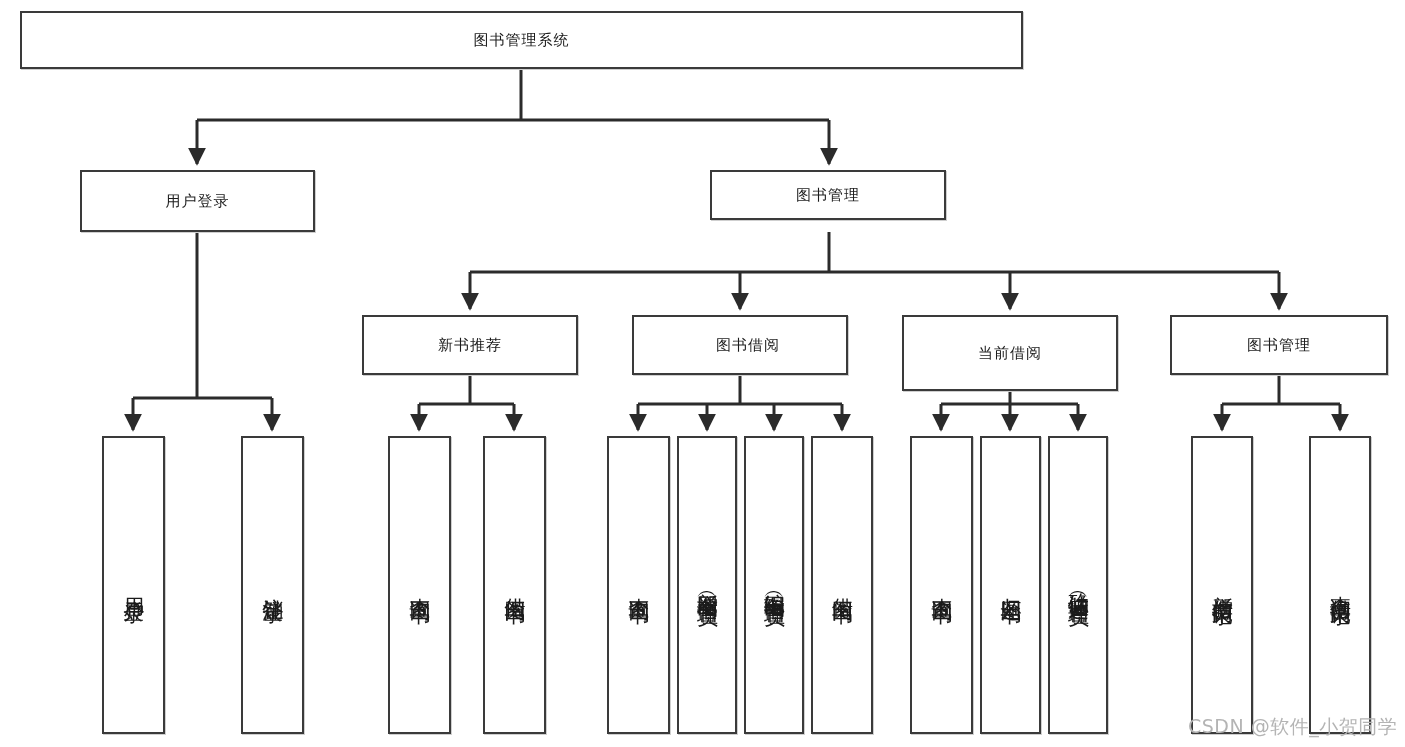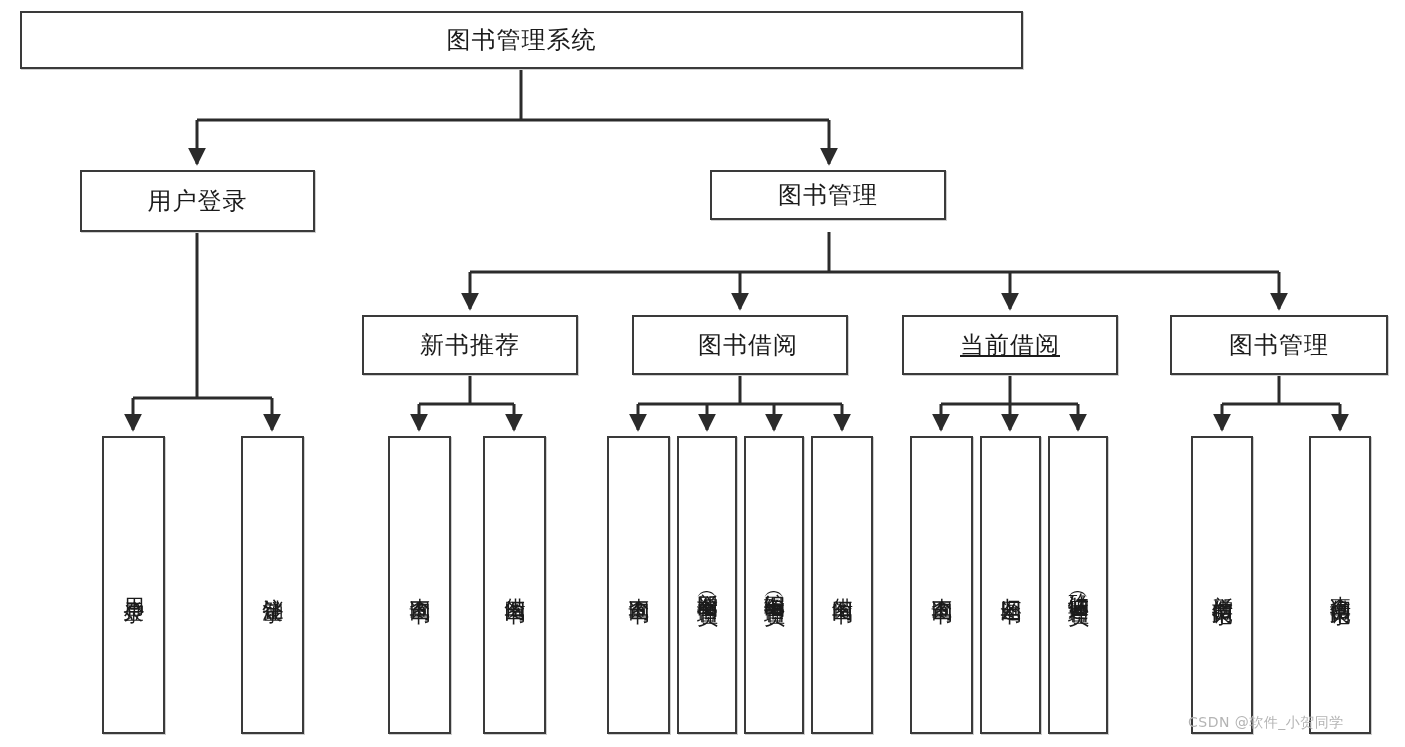--- a/index.html
+++ b/index.html
@@ -31,21 +31,21 @@
     box-sizing: border-box;
     background: #ffffff;
     border: 2px solid #3a3a3a;
     display: flex;
     align-items: center;
     justify-content: center;
     color: #1b1b1b;
     box-shadow: 1px 1px 0 #cfcfcf;
   }
   .node.h-node {
-    font-size: 24px;
+    font-size: 15px;
     letter-spacing: 1px;
   }
   .node.v-node {
     writing-mode: vertical-rl;
     text-orientation: upright;
     font-size: 21px;
     line-height: 1.28;
     letter-spacing: 2px;
     padding: 6px 0;
   }
@@ -56,21 +56,21 @@
     text-align: center;
     max-height: 100%;
   }
   .node.h-node .label {
     white-space: nowrap;
   }
   #watermark {
     position: absolute;
     left: 1188px;
     top: 714px;
-    font-size: 14px;
+    font-size: 19px;
     color: #b4b4b4;
     letter-spacing: 0.5px;
     white-space: nowrap;
     pointer-events: none;
   }
 </style>
 </head>
 <body>
 
 <div id="diagram-root">
@@ -141,21 +141,21 @@
   </div>
 
   <div class="node h-node" style="left:362px; top:315px; width:216px; height:60px;">
     <span class="label">新书推荐</span>
   </div>
 
   <div class="node h-node" style="left:632px; top:315px; width:216px; height:60px;padding-left:16px;">
     <span class="label">图书借阅</span>
   </div>
 
-  <div class="node h-node" style="left:902px; top:315px; width:216px; height:60px;text-decoration:underline;">
+  <div class="node h-node" style="left:902px; top:315px; width:216px; height:76px;">
     <span class="label">当前借阅</span>
   </div>
 
   <div class="node h-node" style="left:1170px; top:315px; width:218px; height:60px;">
     <span class="label">图书管理</span>
   </div>
 
   <div class="node v-node" style="left:102px; top:436px; width:63px; height:298px;">
     <span class="label">用户登录</span>
   </div>

